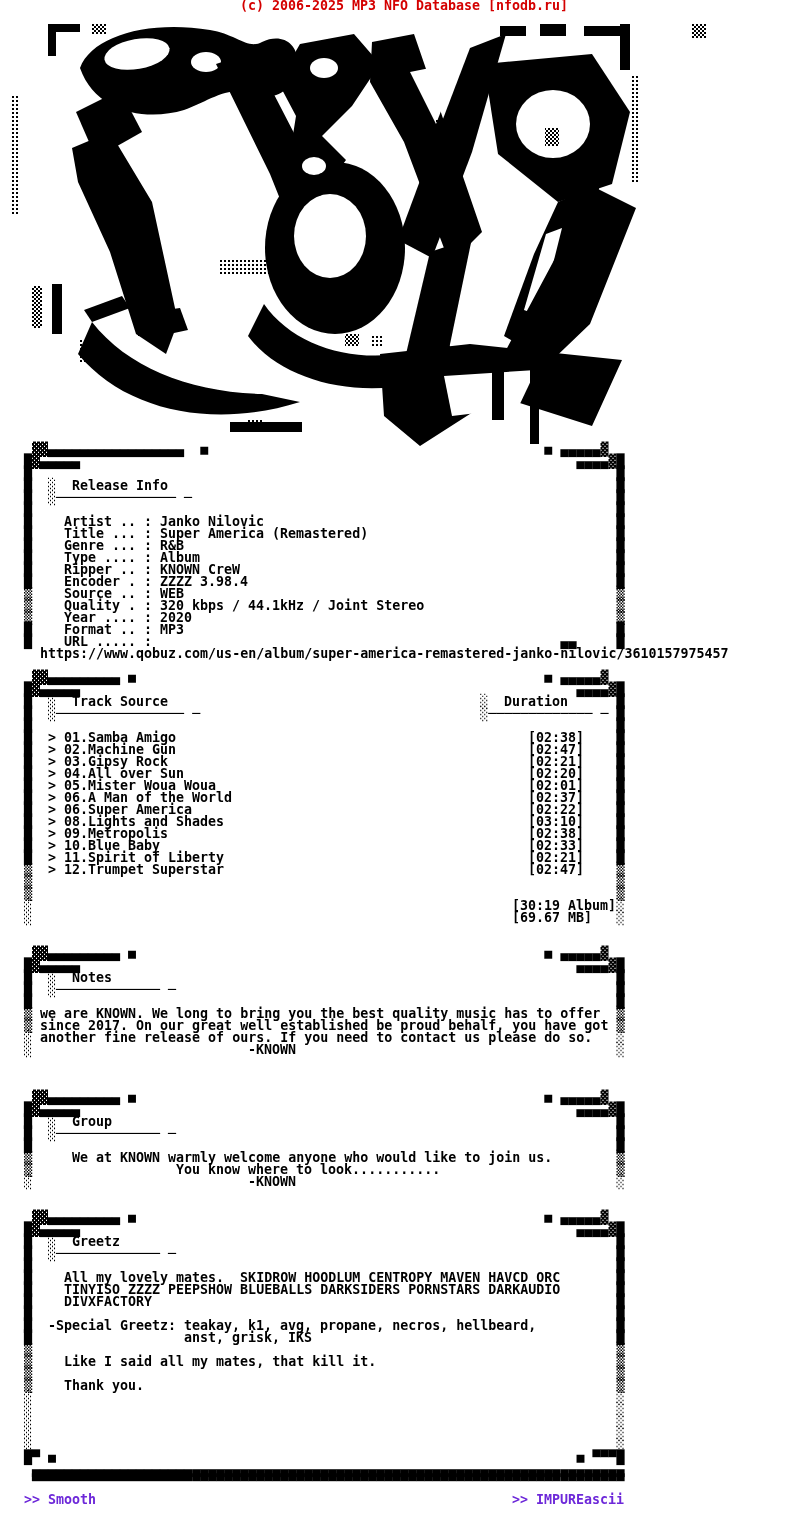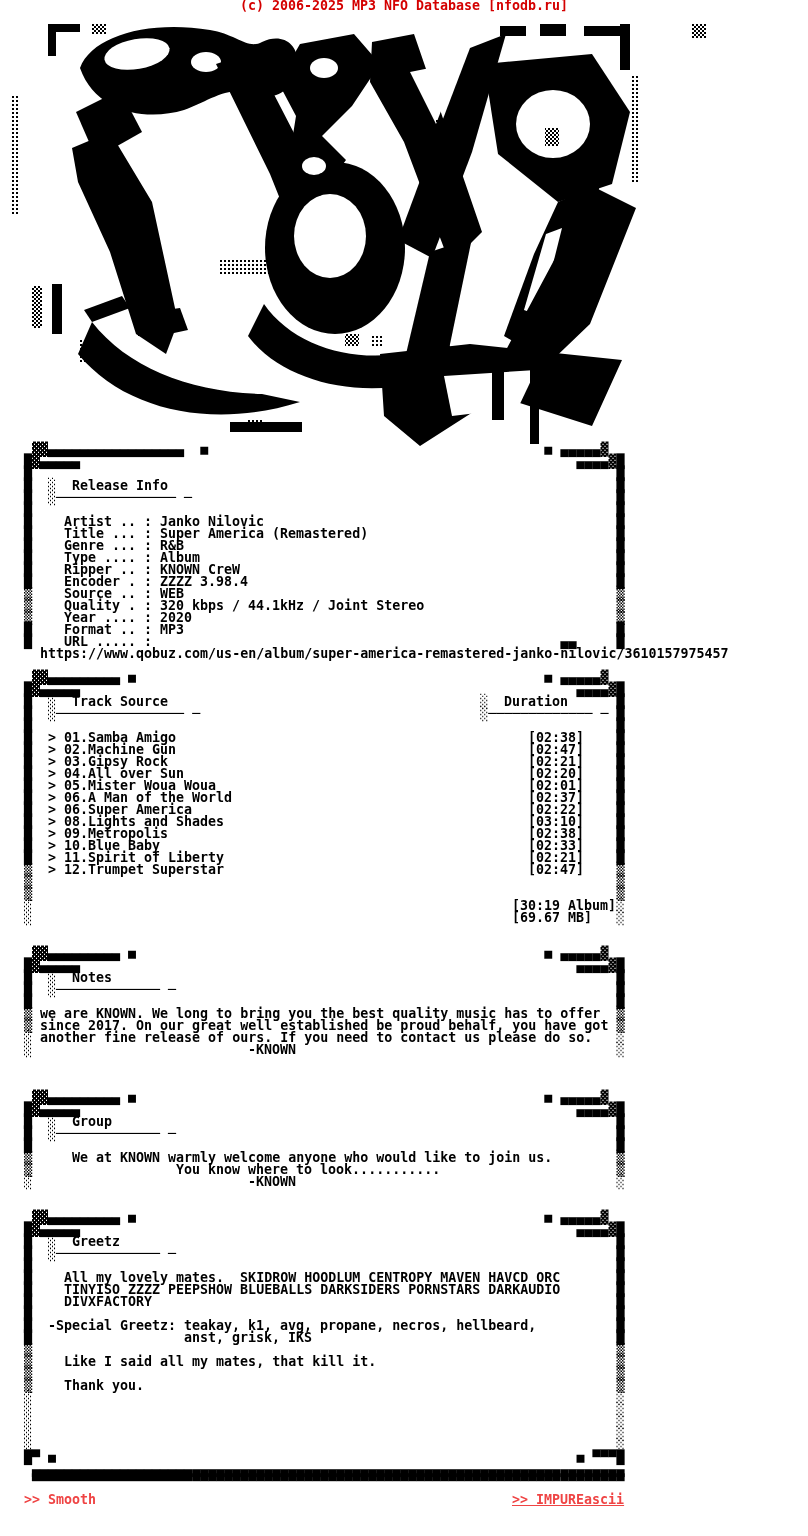--- a/index.html
+++ b/index.html
@@ -8,22 +8,22 @@
   #frames{position:absolute;left:0;top:0;margin:0;color:#000;
           font:bold 13.3px/12px "DejaVu Sans Mono",monospace;white-space:pre;}
   .t{position:absolute;white-space:pre;color:#000;
      font:bold 13.3px/12px "DejaVu Sans Mono",monospace;
      left:calc(var(--c)*8px);top:calc(var(--r)*12px);}
   .banner{position:absolute;left:0;top:0;width:808px;text-align:center;color:#d40000;
           font:bold 13.3px/12px "DejaVu Sans Mono",monospace;white-space:pre;}
   .sm{position:absolute;left:570px;top:79px;color:#000;
       font:bold 12px/12px "DejaVu Sans Mono",monospace;}
   .footer-left{position:absolute;left:24px;top:1494px;}
-  .footer-right{position:absolute;left:512px;top:1494px;text-decoration:underline;}
-  .footer-left,.footer-right{color:#ef4444;white-space:pre;
+  .footer-right{position:absolute;left:512px;top:1494px;}
+  .footer-left,.footer-right{color:#6d28d9;white-space:pre;
       font:bold 13.3px/12px "DejaVu Sans Mono",monospace;}
   svg{position:absolute;left:0;top:24px;}
   .url{cursor:pointer;}
 </style>
 </head>
 <body>
 
 <div class="banner">(c) 2006-2025 MP3 NFO Database [nfodb.ru]</div>
 
 <pre id="frames">                                                                                                     

